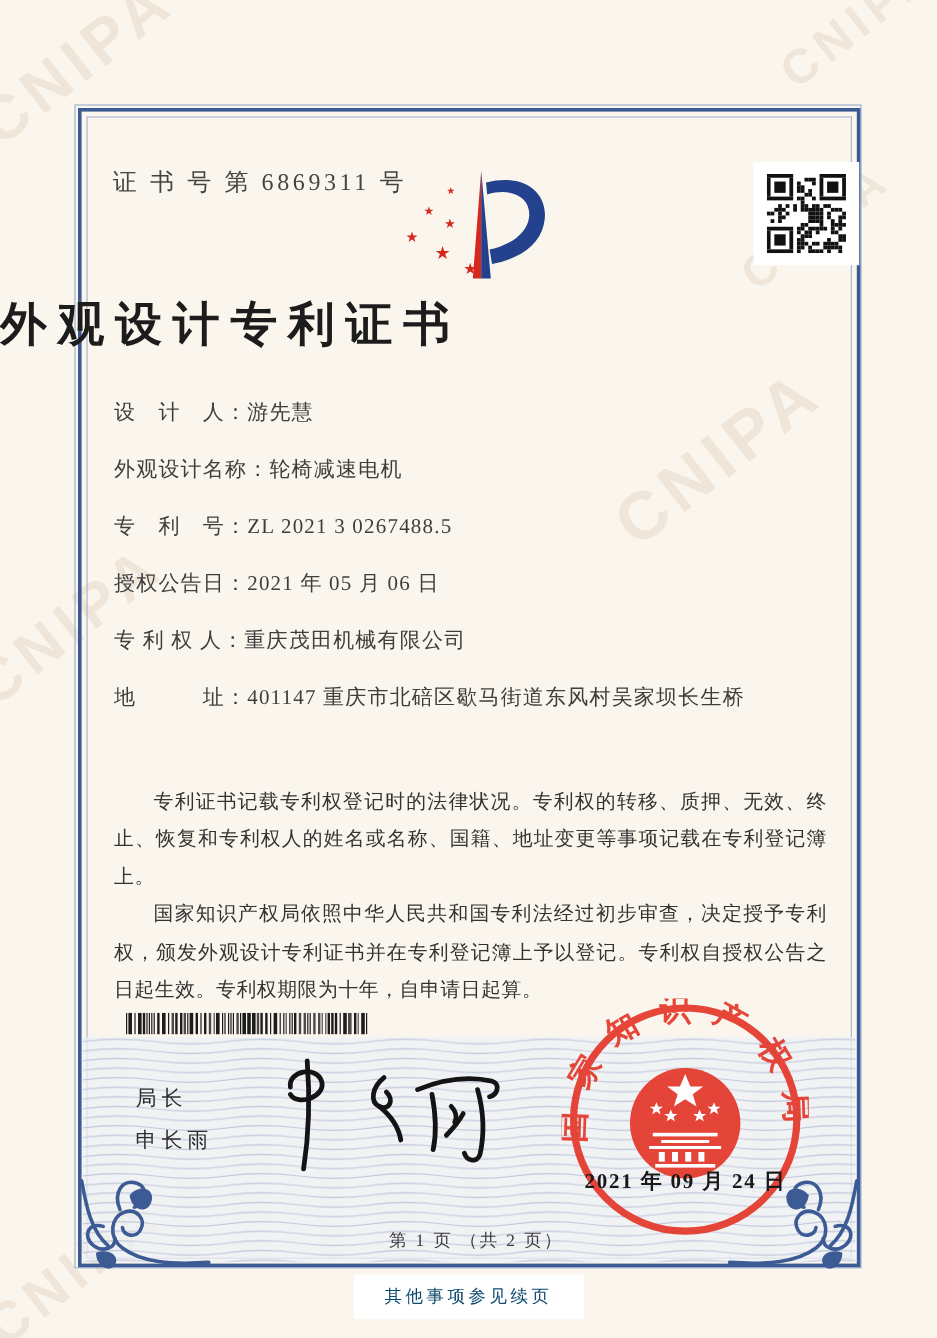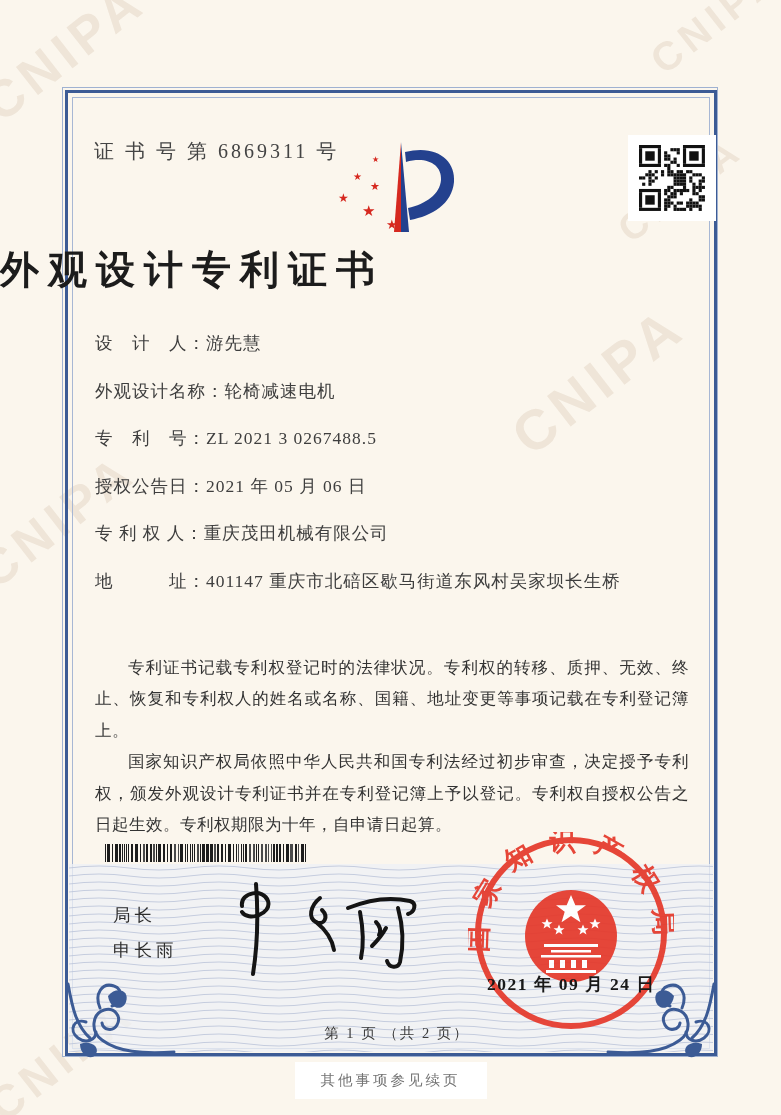--- a/index.html
+++ b/index.html
@@ -40,21 +40,21 @@
          letter-spacing:0.5px;color:#333;text-align:justify;}
   .paras p{margin:0;text-indent:2em;}
   .barcode{left:105px;top:844px;width:206px;height:18px;}
   .sig-title{left:113px;top:903px;font-size:17.5px;letter-spacing:4px;color:#2e2e2e;}
   .sig-name{left:113px;top:938px;font-size:17.5px;letter-spacing:4px;color:#2e2e2e;}
   .sig-svg{left:228px;top:876px;}
   .seal-svg{left:468px;top:832px;}
   .seal-date{left:487px;top:972px;font-size:17.5px;letter-spacing:1.5px;color:#181818;font-weight:bold;z-index:6;}
   .page-info{left:0;top:1024px;width:762px;text-align:center;font-size:14.5px;letter-spacing:2px;color:#3a3a3a;margin-left:16px;}
   .cont-note{left:50%;top:1062px;transform:translateX(-50%);background:#ffffff;
-             padding:9px 26px;font-size:14.5px;letter-spacing:3px;color:#737373;z-index:5;}
+             padding:9px 26px;font-size:14.5px;letter-spacing:3px;color:#0c4a6e;z-index:5;}
   
   .waves{left:69px;top:864px;width:644px;height:188px;z-index:3;}
   .flourish{z-index:5;}
 </style>
 </head>
 <body>
 
 <div class="wm" style="left:-30px;top:22px;font-size:52px;">CNIPA</div>
 <div class="wm" style="left:640px;top:-4px;font-size:40px;">CNIPA</div>
 <div class="wm" style="left:608px;top:168px;font-size:38px;">CNIPA</div>

